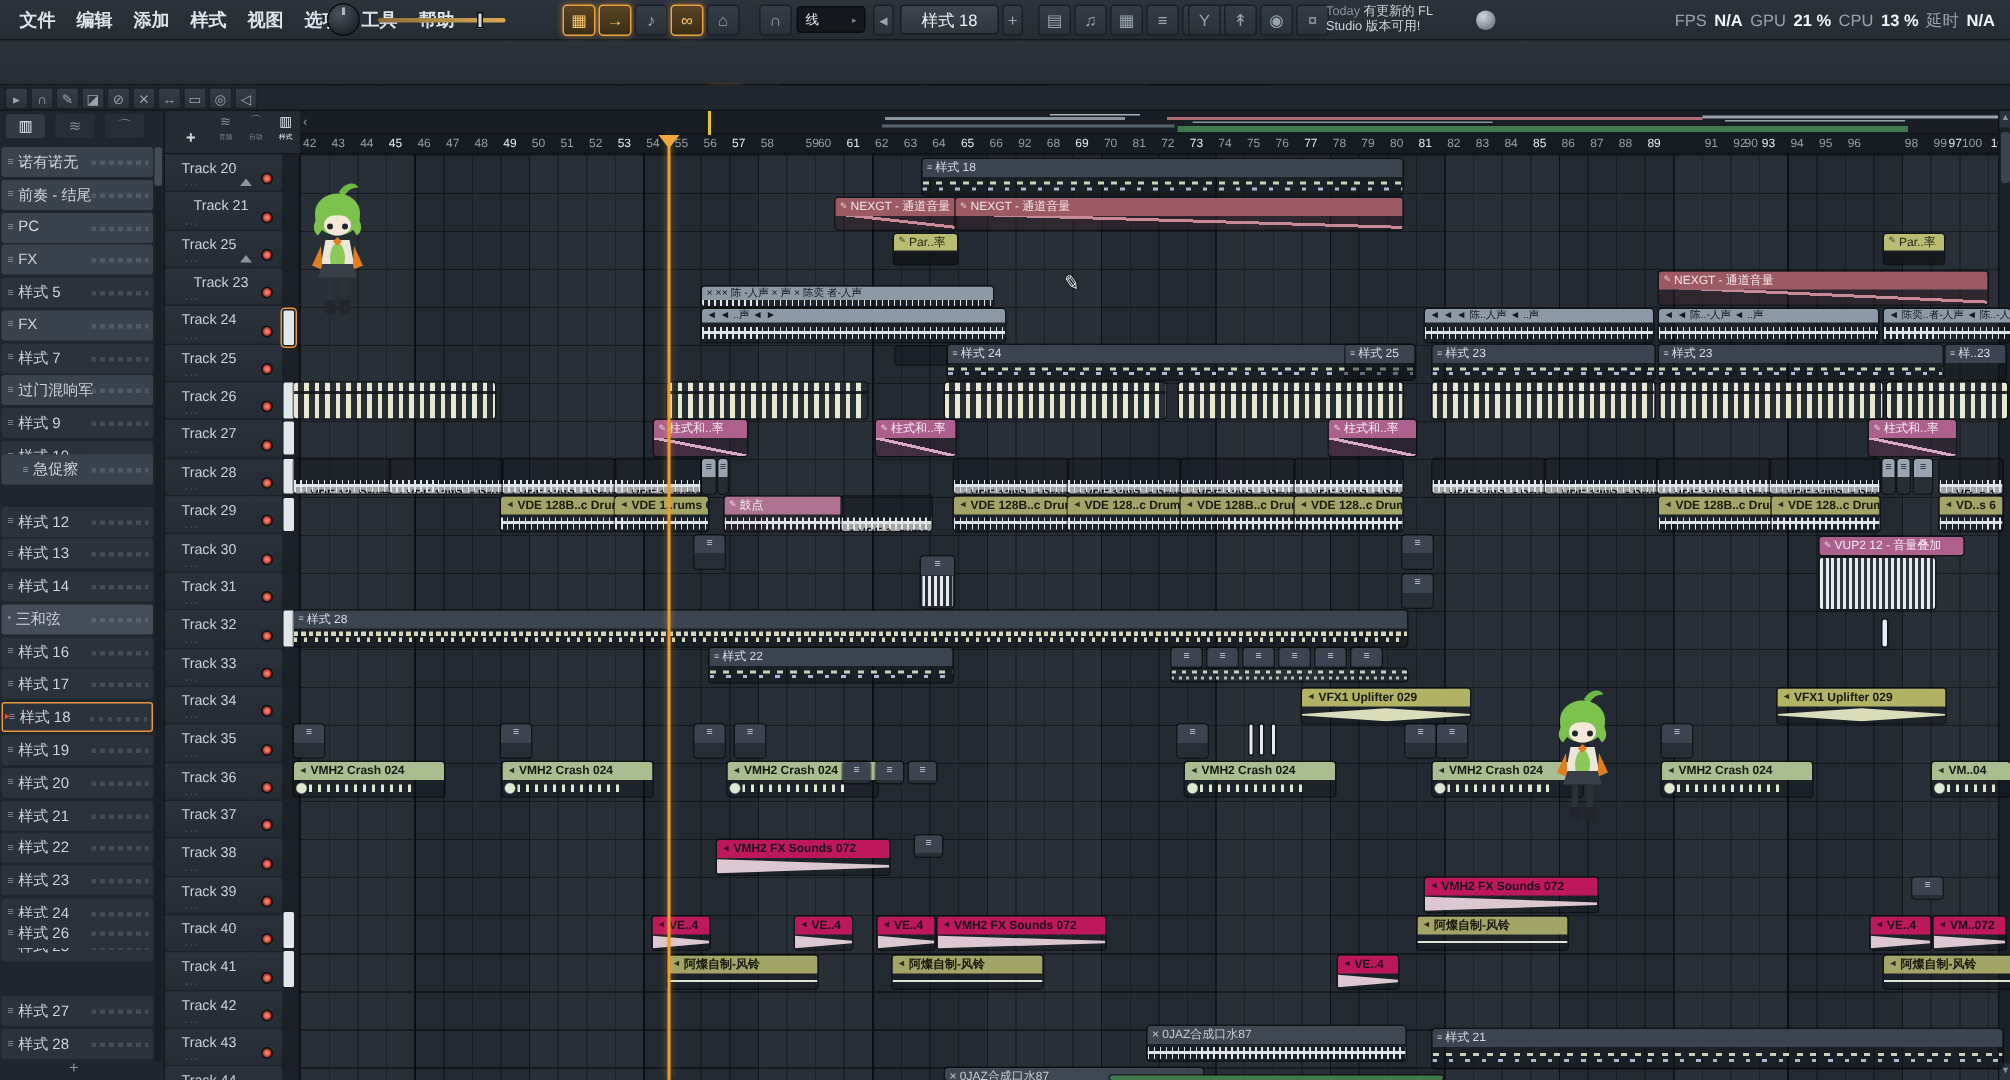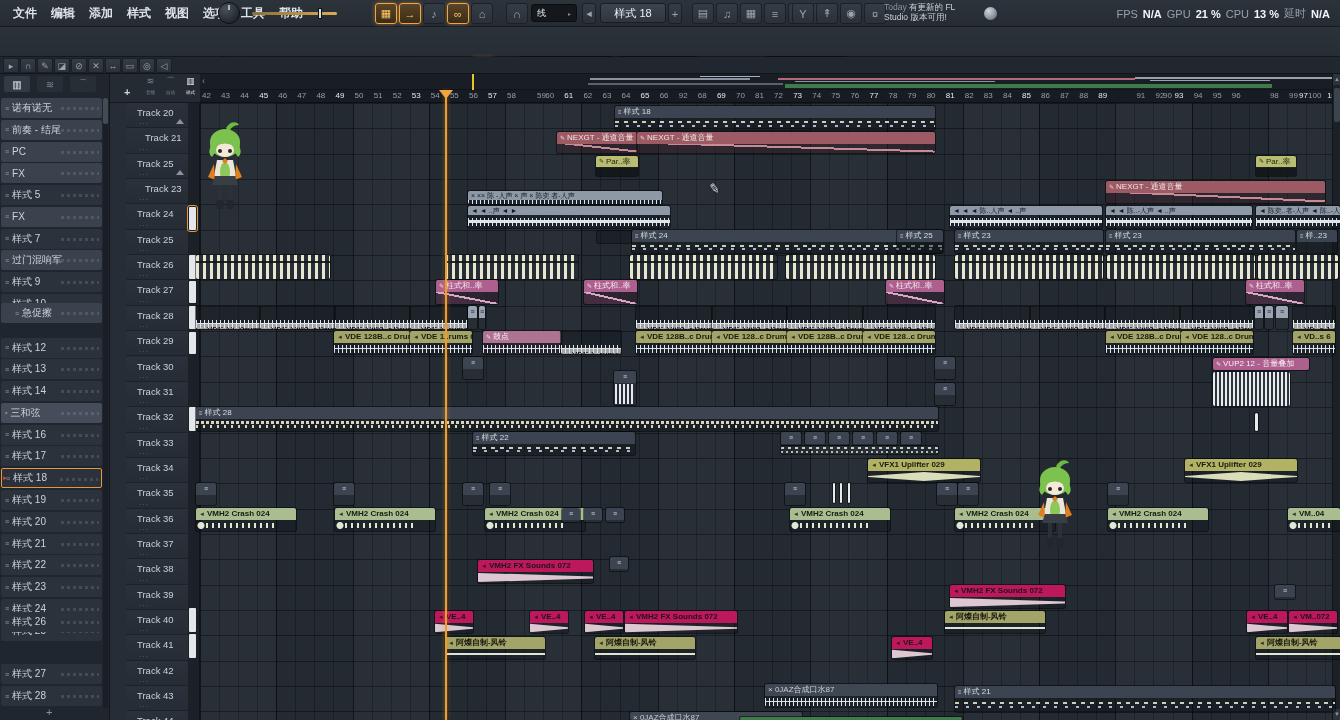--- a/index.html
+++ b/index.html
@@ -78,21 +78,21 @@
 
   
   #trktop{position:absolute;left:110px;top:74px;width:90px;height:29px;background:#242b32;border-bottom:1px solid #14181c;}
   #addtrk{position:absolute;left:14px;top:12px;font-size:11px;color:#cfd6dd;font-weight:bold;}
   #minitabs{position:absolute;left:32px;top:2px;display:flex;gap:3px;}
   .mtab{width:17px;height:24px;font-size:8px;color:#7d8791;text-align:center;line-height:11px;}
   .mtab .gl{display:block;font-size:9px;}
   .mtab .lb{display:block;font-size:5px;transform:scale(.9);}
   .mtab.act{color:#eef2f6;}
   #heads{position:absolute;left:110px;top:103px;width:78px;height:617px;background:#262d36;}
-  .trow{position:absolute;left:16px;width:78px;border-bottom:1px solid #1c2229;background:linear-gradient(#2a313a,#252c34);}
+  .trow{position:absolute;left:0;width:78px;border-bottom:1px solid #1c2229;background:linear-gradient(#2a313a,#252c34);}
   .trow .nm{position:absolute;left:11px;top:4px;font-size:9.5px;color:#c9d1d9;white-space:nowrap;}
   .trow.child .nm{left:19px;}
   .trow .dots{position:absolute;left:13px;bottom:0;font-size:7px;color:#596470;letter-spacing:1px;}
   .trow .rec{position:absolute;right:6px;bottom:4px;width:8px;height:8px;border-radius:50%;background:radial-gradient(#ff7566 25%,#7e231b 75%);border:1px solid #14100f;}
   .trow .grp{position:absolute;right:20px;bottom:3px;width:0;height:0;border-left:4px solid transparent;border-right:4px solid transparent;border-bottom:5px solid #8a939e;}
   #lanestrip{position:absolute;left:188px;top:103px;width:12px;height:617px;background:#1b2127;border-right:1px solid #10141a;}
   .lanebar{position:absolute;left:1px;width:7px;background:#e3e7ec;border-radius:1px;}
   .lanebar.sel{outline:1px solid #e8963c;outline-offset:1px;}
 
   

